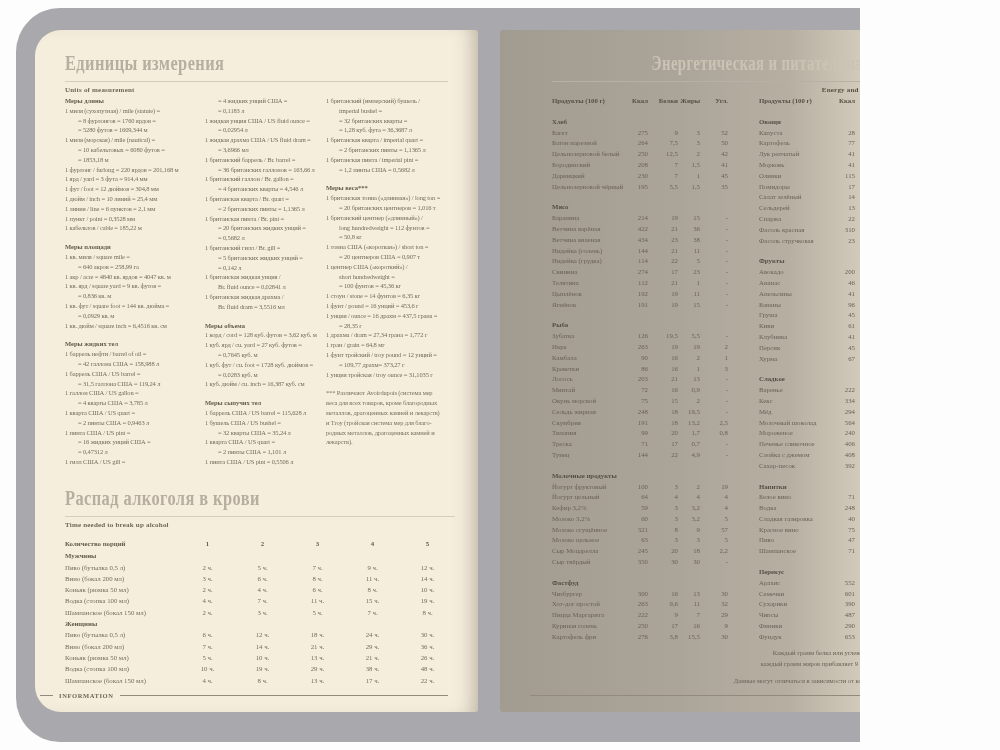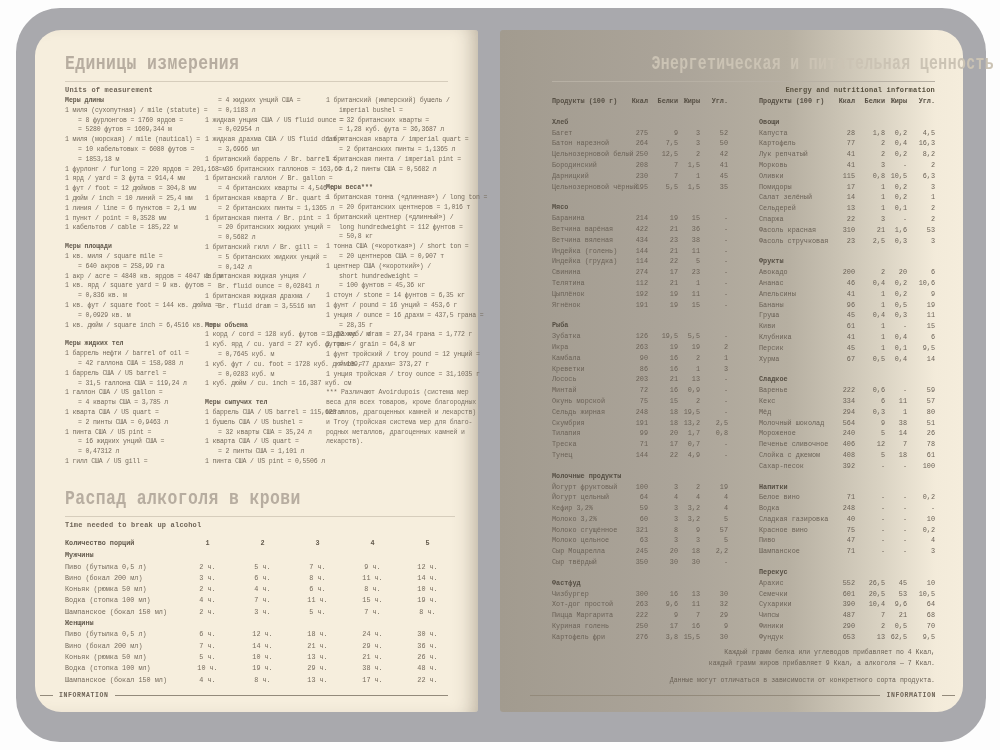--- a/index.html
+++ b/index.html
@@ -1,17 +1,17 @@
 <!DOCTYPE html>
 <html style="--cover: #a9a9ad; --page: #f6eedd; --title: #b7ada0; --text: #6f6558; --rule: #d6cdbc;"><head>
 <meta charset="utf-8">
 <style>
   html,body{margin:0;padding:0;background:#fdfdfd;}
-  .canvas{position:relative;width:1000px;height:750px;overflow:hidden;
-          font-family:Liberation Mono, monospace;background:#fdfdfd;}
+  .canvas{position:relative;width:860px;height:750px;overflow:hidden;
+          font-family:Liberation Serif, serif;background:#fdfdfd;}
   .cover{position:absolute;left:16px;top:8px;width:970px;height:734px;
          background:var(--cover,#a9a9ad);border-radius:44px;}
   .page{position:absolute;top:30px;height:682px;}
   .page-left{left:35px;width:443px;background:var(--page,#f6eedd);
              border-radius:26px 3px 3px 26px;
              box-shadow:inset -16px 0 20px -12px rgba(110,100,85,.45);}
   .page-right{left:500px;width:463px;
               background:linear-gradient(to right,#a29b8f 0%,#aba499 38%,#b6afa1 62%,#d9d2c2 82%,#f3ebda 94%,#f5eddc 100%);
               border-radius:3px 26px 26px 3px;}
   

